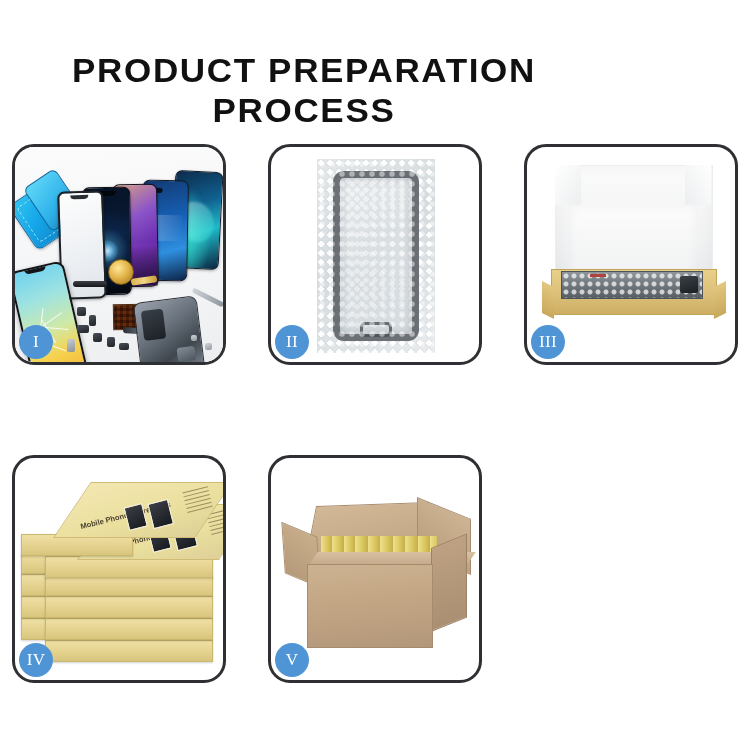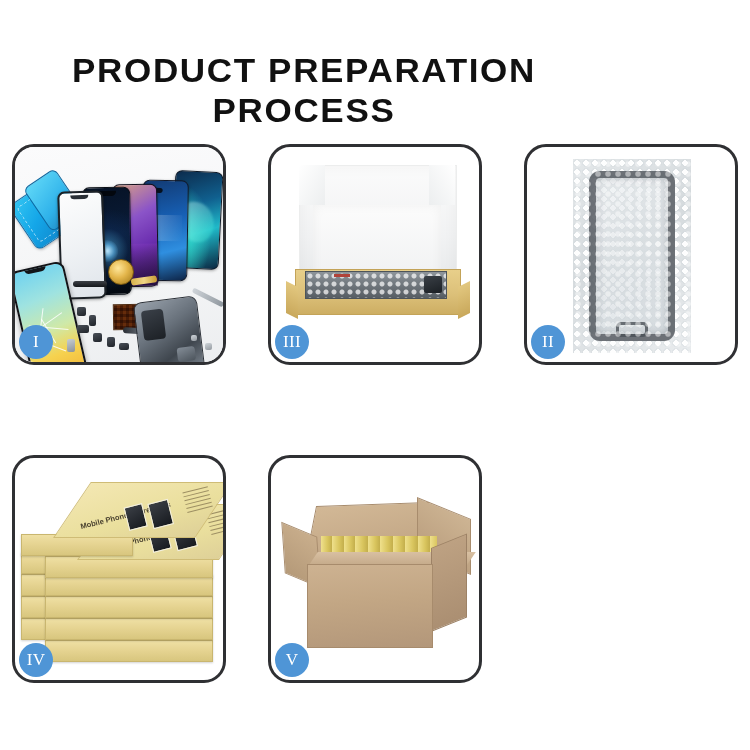--- a/index.html
+++ b/index.html
@@ -509,20 +509,30 @@
       <div class="tiny" style="left:74px;top:168px;width:7px;height:11px;"></div>
       <div class="tiny" style="left:62px;top:178px;width:12px;height:8px;"></div>
       <div class="tiny" style="left:78px;top:186px;width:9px;height:9px;"></div>
       <div class="tiny" style="left:92px;top:190px;width:8px;height:10px;"></div>
       <div class="tiny" style="left:104px;top:196px;width:10px;height:7px;"></div>
       <div class="tiny" style="left:52px;top:192px;width:8px;height:13px;background:linear-gradient(160deg,#c8ced4,#8b9299);"></div>
       <div class="tiny" style="left:190px;top:196px;width:7px;height:7px;background:linear-gradient(160deg,#cfd5da,#93999f);"></div>
       <div class="tiny" style="left:176px;top:188px;width:6px;height:6px;background:linear-gradient(160deg,#cfd5da,#93999f);"></div>
     </div>
     <div class="badge">I</div>
+  </div>
+
+  <div class="panel">
+    <div class="panel-stage">
+      <div class="bubble-photo">
+        <div class="bubble-screen"></div>
+        <div class="bubble-overlay"></div>
+      </div>
+    </div>
+    <div class="badge">II</div>
   </div>
 
   <div class="panel">
     <div class="panel-stage">
       <div class="iii-wrap">
         <div class="foam-back"></div>
         <div class="foam-lid-l"></div>
         <div class="foam-lid-r"></div>
         <div class="foam-inner"></div>
         <div class="kraft-tray"></div>
@@ -530,30 +540,20 @@
           <div class="red"></div>
           <div class="conn"></div>
         </div>
       </div>
     </div>
     <div class="badge">III</div>
   </div>
 
   <div class="panel">
     <div class="panel-stage">
-      <div class="bubble-photo">
-        <div class="bubble-screen"></div>
-        <div class="bubble-overlay"></div>
-      </div>
-    </div>
-    <div class="badge">II</div>
-  </div>
-
-  <div class="panel">
-    <div class="panel-stage">
       <div class="stack">
 
         <div class="bx" style="left:0px;top:150px;width:110px;height:20px;"></div>
         <div class="bx" style="left:0px;top:128px;width:110px;height:20px;"></div>
         <div class="bx" style="left:0px;top:106px;width:110px;height:20px;"></div>
         <div class="bx" style="left:0px;top:84px;width:110px;height:20px;"></div>
 
         <div class="bx" style="left:24px;top:172px;width:166px;height:20px;"></div>
         <div class="bx" style="left:24px;top:150px;width:166px;height:20px;"></div>
         <div class="bx" style="left:24px;top:128px;width:166px;height:20px;"></div>

